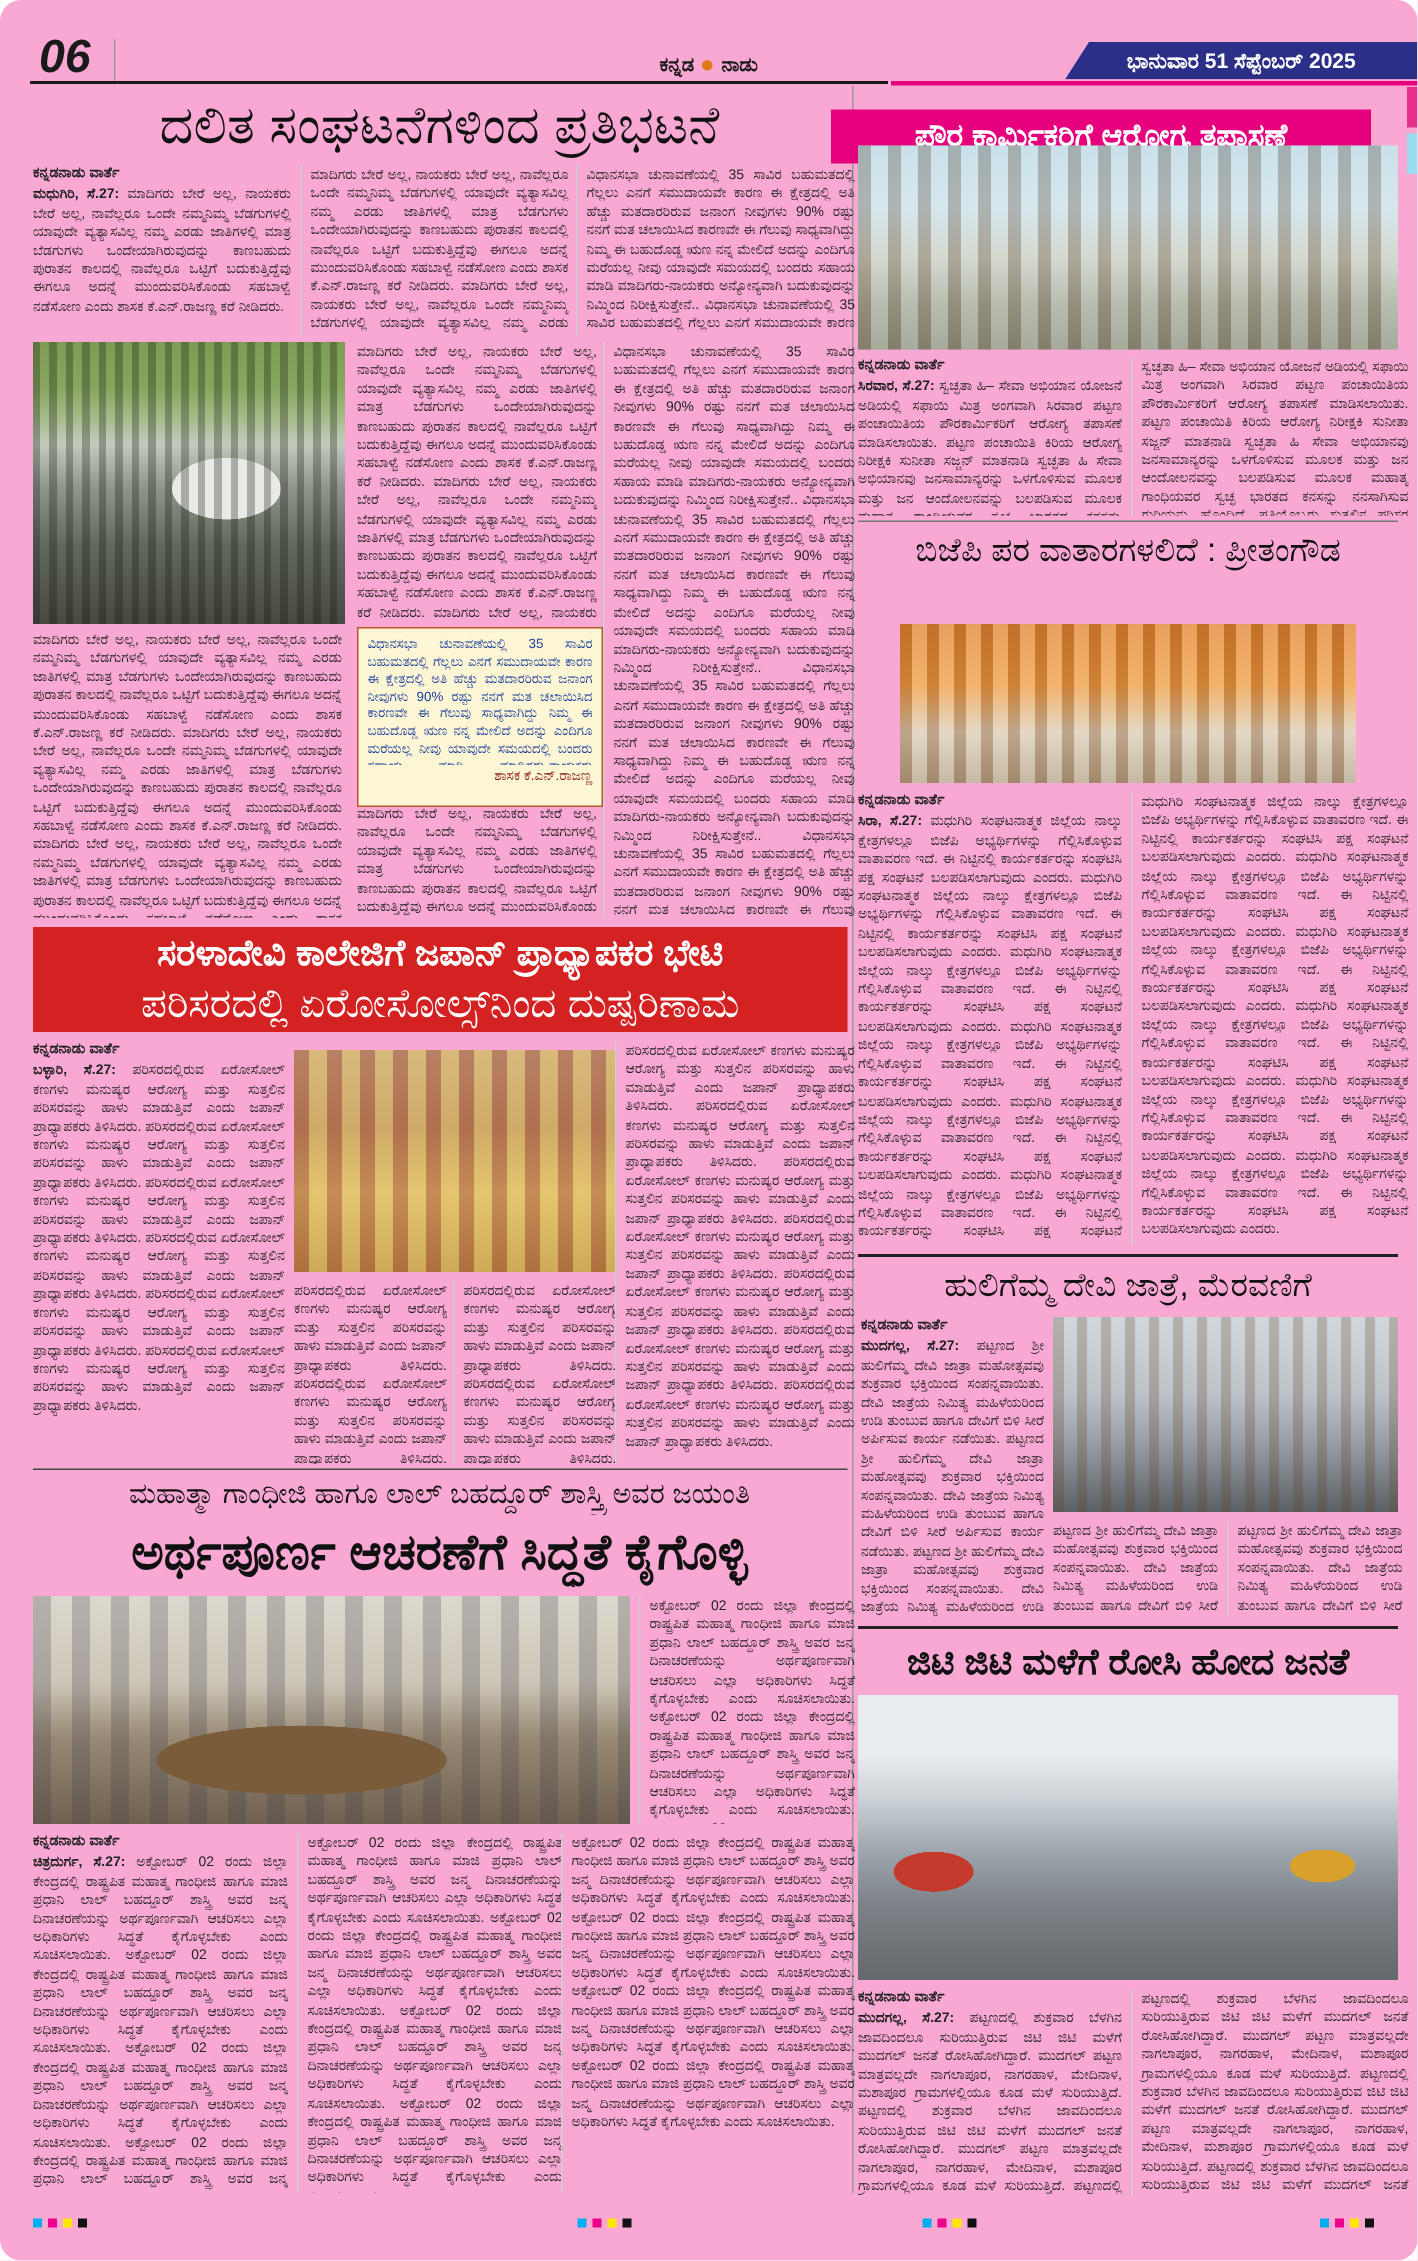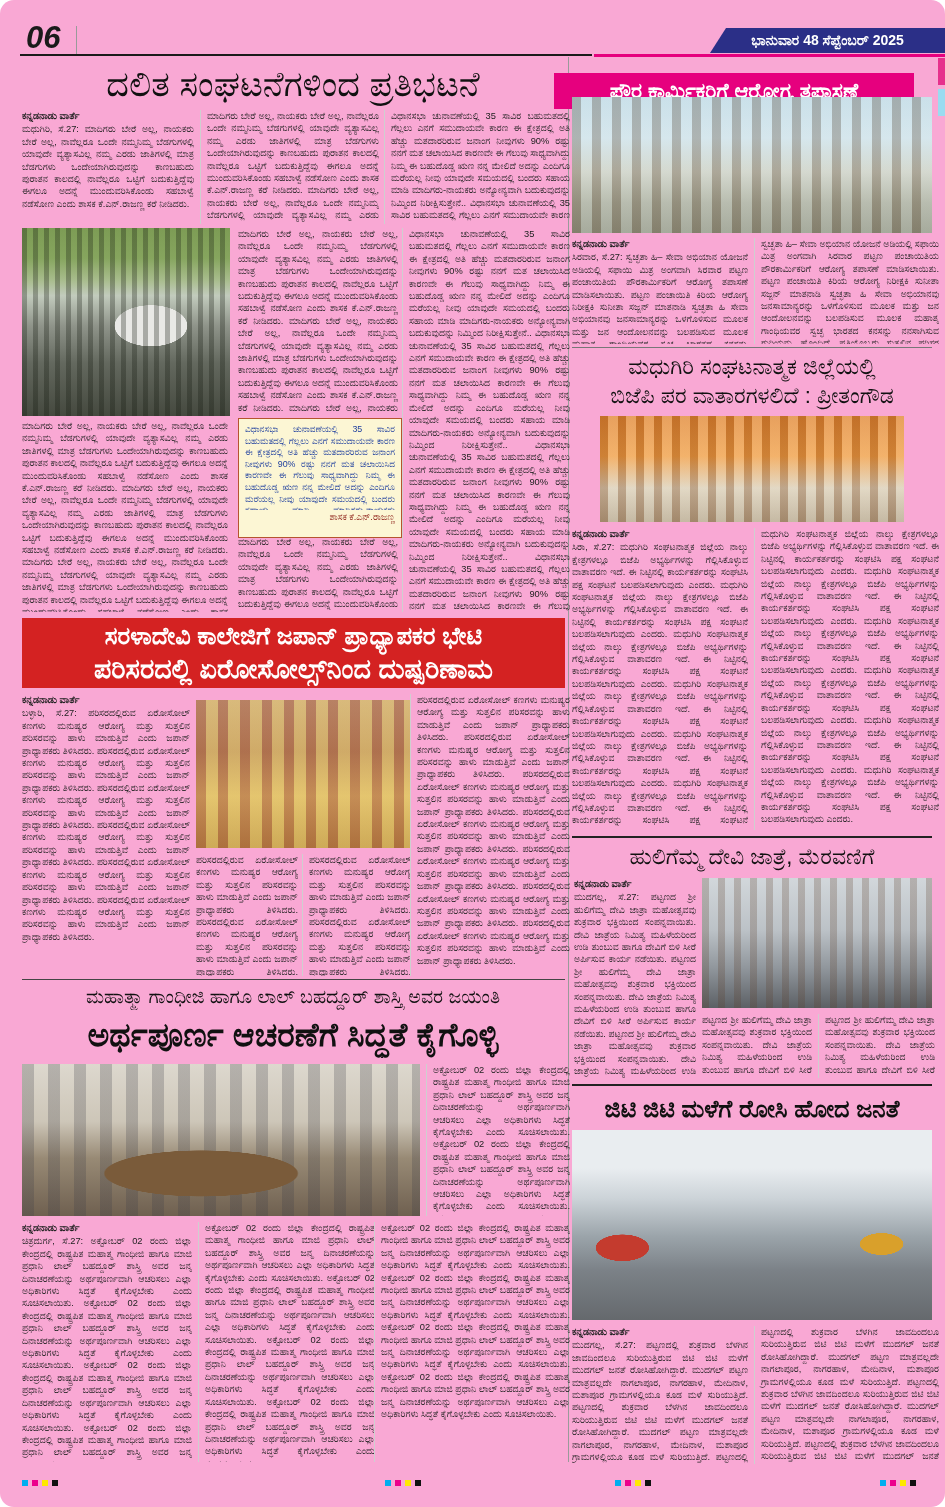--- a/index.html
+++ b/index.html
@@ -1,21 +1,21 @@
 <!DOCTYPE html>
 <html><head>
 <meta charset="utf-8">
 <style>
   html,body{margin:0;padding:0;background:#fff;}
   #page{position:relative;width:945px;height:1507px;background:#f9a8d4;overflow:hidden;
         font-family:"Liberation Sans","DejaVu Sans",sans-serif;color:#1a1a1a;border-radius:14px;}
   .abs{position:absolute;}
   .body{font-size:9.3px;line-height:12.4px;text-align:justify;color:#222;overflow:hidden;}
   .byline{font-weight:bold;font-size:9.6px;margin:0 0 1px 0;}
-  .dl{font-weight:normal;}
+  .dl{font-weight:bold;}
   .vline{background:#9a9a9a;width:1px;}
   .hline{background:#1a1a1a;height:2px;}
   .photo{background-color:#b9b9b9;}
   .col-sep{border-left:1px solid #cfcfcf;padding-left:6px;}
   .hl{font-weight:400;text-align:center;color:#111;overflow:hidden;}
   
   .ph-protest{background:
      repeating-linear-gradient(90deg,rgba(20,25,15,.30) 0 5px,rgba(0,0,0,0) 5px 11px),
      radial-gradient(ellipse 60px 34px at 62% 52%,#e9e9e6 0 60%,rgba(0,0,0,0) 61%),
      linear-gradient(180deg,#7d9c55 0%,#86a55e 16%,#a9bd8e 28%,#c2cbbd 36%,#8f948a 52%,#63685e 72%,#45493f 100%);}
@@ -46,27 +46,32 @@
   .d-c{background:#00aeef;} .d-m{background:#ec008c;} .d-y{background:#ffe800;} .d-k{background:#111;}
 </style>
 </head>
 <body>
 
 <div id="page">
 
   <div class="abs" style="left:26px;top:20px;font-size:31px;font-weight:900;font-style:italic;">06</div>
   <div class="abs vline" style="left:76px;top:26px;height:30px;"></div>
 
+  <div class="abs" style="left:0;top:35px;width:945px;text-align:center;font-size:13px;font-weight:bold;">
+    <span>ಕನ್ನಡ</span>
+    <span class="dot" style="width:7px;height:7px;background:#e07818;margin:0 2px;border-radius:50%;"></span>
+    <span>ನಾಡು</span>
+  </div>
 
   <div class="abs hline" style="left:20px;top:54px;width:572px;"></div>
   <div class="abs" style="left:594px;top:54px;width:351px;height:3px;background:#e6007e;"></div>
 
   <div class="abs" style="left:710px;top:28px;width:235px;height:25px;background:#2b2f87;color:#fff;
        font-size:14px;font-weight:bold;text-align:center;line-height:25px;
-       clip-path:polygon(16px 0,100% 0,100% 100%,0 100%);">ಭಾನುವಾರ 48 ಸೆಪ್ಟೆಂಬರ್ 2025</div>
+       clip-path:polygon(16px 0,100% 0,100% 100%,0 100%);">ಭಾನುವಾರ 51 ಸೆಪ್ಟೆಂಬರ್ 2025</div>
 
   <div class="abs" style="left:938px;top:58px;width:7px;height:27px;background:#e6318c;"></div>
   <div class="abs" style="left:938px;top:89px;width:7px;height:27px;background:#9adcf0;"></div>
 
   <div class="abs vline" style="left:568px;top:57px;height:1405px;"></div>
 
   <div class="abs hl" style="left:20px;top:60px;width:546px;height:48px;font-size:35px;line-height:48px;">ದಲಿತ ಸಂಘಟನೆಗಳಿಂದ ಪ್ರತಿಭಟನೆ</div>
 
   <div class="abs body" style="left:22px;top:110px;width:172px;height:114px;">
     <div class="byline">ಕನ್ನಡನಾಡು ವಾರ್ತೆ</div>
@@ -84,21 +89,21 @@
   <div class="abs quotebox" style="left:238px;top:418px;width:150px;height:108px;">
     <div class="quotetext" style="height:86px;">ವಿಧಾನಸಭಾ ಚುನಾವಣೆಯಲ್ಲಿ 35 ಸಾವಿರ ಬಹುಮತದಲ್ಲಿ ಗೆಲ್ಲಲು ಎನಗೆ ಸಮುದಾಯವೇ ಕಾರಣ ಈ ಕ್ಷೇತ್ರದಲ್ಲಿ ಅತಿ ಹೆಚ್ಚು ಮತದಾರರಿರುವ ಜನಾಂಗ ನೀವುಗಳು 90% ರಷ್ಟು ನನಗೆ ಮತ ಚಲಾಯಿಸಿದ ಕಾರಣವೇ ಈ ಗೆಲುವು ಸಾಧ್ಯವಾಗಿದ್ದು ನಿಮ್ಮ ಈ ಬಹುದೊಡ್ಡ ಋಣ ನನ್ನ ಮೇಲಿದೆ ಅದನ್ನು ಎಂದಿಗೂ ಮರೆಯಲ್ಲ ನೀವು ಯಾವುದೇ ಸಮಯದಲ್ಲಿ ಬಂದರು ಸಹಾಯ ಮಾಡಿ ಮಾದಿಗರು-ನಾಯಕರು ಅನ್ಯೋನ್ಯವಾಗಿ ಬದುಕುವುದನ್ನು ನಿಮ್ಮಿಂದ ನಿರೀಕ್ಷಿಸುತ್ತೇನೆ..</div>
     <div class="quotesig">ಶಾಸಕ ಕೆ.ಎನ್.ರಾಜಣ್ಣ</div>
   </div>
 
   <div class="abs body" style="left:22px;top:420px;width:206px;height:192px;">ಮಾದಿಗರು ಬೇರೆ ಅಲ್ಲ, ನಾಯಕರು ಬೇರೆ ಅಲ್ಲ, ನಾವೆಲ್ಲರೂ ಒಂದೇ ನಮ್ಮನಿಮ್ಮ ಬೆಡಗುಗಳಲ್ಲಿ ಯಾವುದೇ ವ್ಯತ್ಯಾಸವಿಲ್ಲ ನಮ್ಮ ಎರಡು ಜಾತಿಗಳಲ್ಲಿ ಮಾತ್ರ ಬೆಡಗುಗಳು ಒಂದೇಯಾಗಿರುವುದನ್ನು ಕಾಣಬಹುದು ಪುರಾತನ ಕಾಲದಲ್ಲಿ ನಾವೆಲ್ಲರೂ ಒಟ್ಟಿಗೆ ಬದುಕುತ್ತಿದ್ದೆವು ಈಗಲೂ ಅದನ್ನೆ ಮುಂದುವರಿಸಿಕೊಂಡು ಸಹಬಾಳ್ವೆ ನಡೆಸೋಣ ಎಂದು ಶಾಸಕ ಕೆ.ಎನ್.ರಾಜಣ್ಣ ಕರೆ ನೀಡಿದರು. ಮಾದಿಗರು ಬೇರೆ ಅಲ್ಲ, ನಾಯಕರು ಬೇರೆ ಅಲ್ಲ, ನಾವೆಲ್ಲರೂ ಒಂದೇ ನಮ್ಮನಿಮ್ಮ ಬೆಡಗುಗಳಲ್ಲಿ ಯಾವುದೇ ವ್ಯತ್ಯಾಸವಿಲ್ಲ ನಮ್ಮ ಎರಡು ಜಾತಿಗಳಲ್ಲಿ ಮಾತ್ರ ಬೆಡಗುಗಳು ಒಂದೇಯಾಗಿರುವುದನ್ನು ಕಾಣಬಹುದು ಪುರಾತನ ಕಾಲದಲ್ಲಿ ನಾವೆಲ್ಲರೂ ಒಟ್ಟಿಗೆ ಬದುಕುತ್ತಿದ್ದೆವು ಈಗಲೂ ಅದನ್ನೆ ಮುಂದುವರಿಸಿಕೊಂಡು ಸಹಬಾಳ್ವೆ ನಡೆಸೋಣ ಎಂದು ಶಾಸಕ ಕೆ.ಎನ್.ರಾಜಣ್ಣ ಕರೆ ನೀಡಿದರು. ಮಾದಿಗರು ಬೇರೆ ಅಲ್ಲ, ನಾಯಕರು ಬೇರೆ ಅಲ್ಲ, ನಾವೆಲ್ಲರೂ ಒಂದೇ ನಮ್ಮನಿಮ್ಮ ಬೆಡಗುಗಳಲ್ಲಿ ಯಾವುದೇ ವ್ಯತ್ಯಾಸವಿಲ್ಲ ನಮ್ಮ ಎರಡು ಜಾತಿಗಳಲ್ಲಿ ಮಾತ್ರ ಬೆಡಗುಗಳು ಒಂದೇಯಾಗಿರುವುದನ್ನು ಕಾಣಬಹುದು ಪುರಾತನ ಕಾಲದಲ್ಲಿ ನಾವೆಲ್ಲರೂ ಒಟ್ಟಿಗೆ ಬದುಕುತ್ತಿದ್ದೆವು ಈಗಲೂ ಅದನ್ನೆ ಮುಂದುವರಿಸಿಕೊಂಡು ಸಹಬಾಳ್ವೆ ನಡೆಸೋಣ ಎಂದು ಶಾಸಕ ಕೆ.ಎನ್.ರಾಜಣ್ಣ ಕರೆ ನೀಡಿದರು. ಮಾದಿಗರು ಬೇರೆ ಅಲ್ಲ, ನಾಯಕರು ಬೇರೆ ಅಲ್ಲ, ನಾವೆಲ್ಲರೂ ಒಂದೇ ನಮ್ಮನಿಮ್ಮ ಬೆಡಗುಗಳಲ್ಲಿ ಯಾವುದೇ ವ್ಯತ್ಯಾಸವಿಲ್ಲ ನಮ್ಮ ಎರಡು ಜಾತಿಗಳಲ್ಲಿ ಮಾತ್ರ ಬೆಡಗುಗಳು ಒಂದೇಯಾಗಿರುವುದನ್ನು ಕಾಣಬಹುದು ಪುರಾತನ ಕಾಲದಲ್ಲಿ ನಾವೆಲ್ಲರೂ ಒಟ್ಟಿಗೆ ಬದುಕುತ್ತಿದ್ದೆವು ಈಗಲೂ ಅದನ್ನೆ ಮುಂದುವರಿಸಿಕೊಂಡು ಸಹಬಾಳ್ವೆ ನಡೆಸೋಣ ಎಂದು ಶಾಸಕ ಕೆ.ಎನ್.ರಾಜಣ್ಣ ಕರೆ ನೀಡಿದರು.</div>
   <div class="abs body" style="left:238px;top:536px;width:160px;height:76px;">ಮಾದಿಗರು ಬೇರೆ ಅಲ್ಲ, ನಾಯಕರು ಬೇರೆ ಅಲ್ಲ, ನಾವೆಲ್ಲರೂ ಒಂದೇ ನಮ್ಮನಿಮ್ಮ ಬೆಡಗುಗಳಲ್ಲಿ ಯಾವುದೇ ವ್ಯತ್ಯಾಸವಿಲ್ಲ ನಮ್ಮ ಎರಡು ಜಾತಿಗಳಲ್ಲಿ ಮಾತ್ರ ಬೆಡಗುಗಳು ಒಂದೇಯಾಗಿರುವುದನ್ನು ಕಾಣಬಹುದು ಪುರಾತನ ಕಾಲದಲ್ಲಿ ನಾವೆಲ್ಲರೂ ಒಟ್ಟಿಗೆ ಬದುಕುತ್ತಿದ್ದೆವು ಈಗಲೂ ಅದನ್ನೆ ಮುಂದುವರಿಸಿಕೊಂಡು ಸಹಬಾಳ್ವೆ ನಡೆಸೋಣ ಎಂದು ಶಾಸಕ ಕೆ.ಎನ್.ರಾಜಣ್ಣ ಕರೆ ನೀಡಿದರು. ಮಾದಿಗರು ಬೇರೆ ಅಲ್ಲ, ನಾಯಕರು ಬೇರೆ ಅಲ್ಲ, ನಾವೆಲ್ಲರೂ ಒಂದೇ ನಮ್ಮನಿಮ್ಮ ಬೆಡಗುಗಳಲ್ಲಿ ಯಾವುದೇ ವ್ಯತ್ಯಾಸವಿಲ್ಲ ನಮ್ಮ ಎರಡು ಜಾತಿಗಳಲ್ಲಿ ಮಾತ್ರ ಬೆಡಗುಗಳು ಒಂದೇಯಾಗಿರುವುದನ್ನು ಕಾಣಬಹುದು ಪುರಾತನ ಕಾಲದಲ್ಲಿ ನಾವೆಲ್ಲರೂ ಒಟ್ಟಿಗೆ ಬದುಕುತ್ತಿದ್ದೆವು ಈಗಲೂ ಅದನ್ನೆ ಮುಂದುವರಿಸಿಕೊಂಡು ಸಹಬಾಳ್ವೆ ನಡೆಸೋಣ ಎಂದು ಶಾಸಕ ಕೆ.ಎನ್.ರಾಜಣ್ಣ ಕರೆ ನೀಡಿದರು.</div>
 
   <div class="abs" style="left:22px;top:618px;width:543px;height:70px;background:#d42222;color:#fff;text-align:center;overflow:hidden;">
     <div style="font-size:24px;font-weight:800;line-height:33px;margin-top:1px;">ಸರಳಾದೇವಿ ಕಾಲೇಜಿಗೆ ಜಪಾನ್ ಪ್ರಾಧ್ಯಾಪಕರ ಭೇಟಿ</div>
-    <div style="font-size:27px;font-weight:700;line-height:35px;">ಪರಿಸರದಲ್ಲಿ ಏರೋಸೋಲ್ಸ್‌ನಿಂದ ದುಷ್ಪರಿಣಾಮ</div>
+    <div style="font-size:27px;font-weight:400;line-height:35px;">ಪರಿಸರದಲ್ಲಿ ಏರೋಸೋಲ್ಸ್‌ನಿಂದ ದುಷ್ಪರಿಣಾಮ</div>
   </div>
 
   <div class="abs body" style="left:22px;top:694px;width:168px;height:282px;">
     <div class="byline">ಕನ್ನಡನಾಡು ವಾರ್ತೆ</div>
     <b class="dl">ಬಳ್ಳಾರಿ, ಸೆ.27:</b>
     <span>ಪರಿಸರದಲ್ಲಿರುವ ಏರೋಸೋಲ್ ಕಣಗಳು ಮನುಷ್ಯರ ಆರೋಗ್ಯ ಮತ್ತು ಸುತ್ತಲಿನ ಪರಿಸರವನ್ನು ಹಾಳು ಮಾಡುತ್ತಿವೆ ಎಂದು ಜಪಾನ್ ಪ್ರಾಧ್ಯಾಪಕರು ತಿಳಿಸಿದರು. ಪರಿಸರದಲ್ಲಿರುವ ಏರೋಸೋಲ್ ಕಣಗಳು ಮನುಷ್ಯರ ಆರೋಗ್ಯ ಮತ್ತು ಸುತ್ತಲಿನ ಪರಿಸರವನ್ನು ಹಾಳು ಮಾಡುತ್ತಿವೆ ಎಂದು ಜಪಾನ್ ಪ್ರಾಧ್ಯಾಪಕರು ತಿಳಿಸಿದರು. ಪರಿಸರದಲ್ಲಿರುವ ಏರೋಸೋಲ್ ಕಣಗಳು ಮನುಷ್ಯರ ಆರೋಗ್ಯ ಮತ್ತು ಸುತ್ತಲಿನ ಪರಿಸರವನ್ನು ಹಾಳು ಮಾಡುತ್ತಿವೆ ಎಂದು ಜಪಾನ್ ಪ್ರಾಧ್ಯಾಪಕರು ತಿಳಿಸಿದರು. ಪರಿಸರದಲ್ಲಿರುವ ಏರೋಸೋಲ್ ಕಣಗಳು ಮನುಷ್ಯರ ಆರೋಗ್ಯ ಮತ್ತು ಸುತ್ತಲಿನ ಪರಿಸರವನ್ನು ಹಾಳು ಮಾಡುತ್ತಿವೆ ಎಂದು ಜಪಾನ್ ಪ್ರಾಧ್ಯಾಪಕರು ತಿಳಿಸಿದರು. ಪರಿಸರದಲ್ಲಿರುವ ಏರೋಸೋಲ್ ಕಣಗಳು ಮನುಷ್ಯರ ಆರೋಗ್ಯ ಮತ್ತು ಸುತ್ತಲಿನ ಪರಿಸರವನ್ನು ಹಾಳು ಮಾಡುತ್ತಿವೆ ಎಂದು ಜಪಾನ್ ಪ್ರಾಧ್ಯಾಪಕರು ತಿಳಿಸಿದರು. ಪರಿಸರದಲ್ಲಿರುವ ಏರೋಸೋಲ್ ಕಣಗಳು ಮನುಷ್ಯರ ಆರೋಗ್ಯ ಮತ್ತು ಸುತ್ತಲಿನ ಪರಿಸರವನ್ನು ಹಾಳು ಮಾಡುತ್ತಿವೆ ಎಂದು ಜಪಾನ್ ಪ್ರಾಧ್ಯಾಪಕರು ತಿಳಿಸಿದರು.</span>
   </div>
   <div class="abs photo ph-college" style="left:196px;top:700px;width:214px;height:148px;"></div>
   <div class="abs body" style="left:196px;top:854px;width:102px;height:122px;">ಪರಿಸರದಲ್ಲಿರುವ ಏರೋಸೋಲ್ ಕಣಗಳು ಮನುಷ್ಯರ ಆರೋಗ್ಯ ಮತ್ತು ಸುತ್ತಲಿನ ಪರಿಸರವನ್ನು ಹಾಳು ಮಾಡುತ್ತಿವೆ ಎಂದು ಜಪಾನ್ ಪ್ರಾಧ್ಯಾಪಕರು ತಿಳಿಸಿದರು. ಪರಿಸರದಲ್ಲಿರುವ ಏರೋಸೋಲ್ ಕಣಗಳು ಮನುಷ್ಯರ ಆರೋಗ್ಯ ಮತ್ತು ಸುತ್ತಲಿನ ಪರಿಸರವನ್ನು ಹಾಳು ಮಾಡುತ್ತಿವೆ ಎಂದು ಜಪಾನ್ ಪ್ರಾಧ್ಯಾಪಕರು ತಿಳಿಸಿದರು. ಪರಿಸರದಲ್ಲಿರುವ ಏರೋಸೋಲ್ ಕಣಗಳು ಮನುಷ್ಯರ ಆರೋಗ್ಯ ಮತ್ತು ಸುತ್ತಲಿನ ಪರಿಸರವನ್ನು ಹಾಳು ಮಾಡುತ್ತಿವೆ ಎಂದು ಜಪಾನ್ ಪ್ರಾಧ್ಯಾಪಕರು ತಿಳಿಸಿದರು.</div>
   <div class="abs body col-sep" style="left:302px;top:854px;width:102px;height:122px;">ಪರಿಸರದಲ್ಲಿರುವ ಏರೋಸೋಲ್ ಕಣಗಳು ಮನುಷ್ಯರ ಆರೋಗ್ಯ ಮತ್ತು ಸುತ್ತಲಿನ ಪರಿಸರವನ್ನು ಹಾಳು ಮಾಡುತ್ತಿವೆ ಎಂದು ಜಪಾನ್ ಪ್ರಾಧ್ಯಾಪಕರು ತಿಳಿಸಿದರು. ಪರಿಸರದಲ್ಲಿರುವ ಏರೋಸೋಲ್ ಕಣಗಳು ಮನುಷ್ಯರ ಆರೋಗ್ಯ ಮತ್ತು ಸುತ್ತಲಿನ ಪರಿಸರವನ್ನು ಹಾಳು ಮಾಡುತ್ತಿವೆ ಎಂದು ಜಪಾನ್ ಪ್ರಾಧ್ಯಾಪಕರು ತಿಳಿಸಿದರು. ಪರಿಸರದಲ್ಲಿರುವ ಏರೋಸೋಲ್ ಕಣಗಳು ಮನುಷ್ಯರ ಆರೋಗ್ಯ ಮತ್ತು ಸುತ್ತಲಿನ ಪರಿಸರವನ್ನು ಹಾಳು ಮಾಡುತ್ತಿವೆ ಎಂದು ಜಪಾನ್ ಪ್ರಾಧ್ಯಾಪಕರು ತಿಳಿಸಿದರು.</div>
@@ -126,21 +131,20 @@
   <div class="abs body" style="left:572px;top:238px;width:176px;height:106px;">
     <div class="byline">ಕನ್ನಡನಾಡು ವಾರ್ತೆ</div>
     <b class="dl">ಸಿರವಾರ, ಸೆ.27:</b>
     <span>ಸ್ವಚ್ಛತಾ ಹಿ– ಸೇವಾ ಅಭಿಯಾನ ಯೋಜನೆ ಅಡಿಯಲ್ಲಿ ಸಫಾಯಿ ಮಿತ್ರ ಅಂಗವಾಗಿ ಸಿರವಾರ ಪಟ್ಟಣ ಪಂಚಾಯಿತಿಯ ಪೌರಕಾರ್ಮಿಕರಿಗೆ ಆರೋಗ್ಯ ತಪಾಸಣೆ ಮಾಡಿಸಲಾಯಿತು. ಪಟ್ಟಣ ಪಂಚಾಯಿತಿ ಕಿರಿಯ ಆರೋಗ್ಯ ನಿರೀಕ್ಷಕಿ ಸುನೀತಾ ಸಜ್ಜನ್ ಮಾತನಾಡಿ ಸ್ವಚ್ಛತಾ ಹಿ ಸೇವಾ ಅಭಿಯಾನವು ಜನಸಾಮಾನ್ಯರನ್ನು ಒಳಗೊಳಿಸುವ ಮೂಲಕ ಮತ್ತು ಜನ ಆಂದೋಲನವನ್ನು ಬಲಪಡಿಸುವ ಮೂಲಕ ಮಹಾತ್ಮ ಗಾಂಧಿಯವರ ಸ್ವಚ್ಛ ಭಾರತದ ಕನಸನ್ನು ನನಸಾಗಿಸುವ ಗುರಿಯನ್ನು ಹೊಂದಿದೆ. ಪ್ರತಿಯೊಬ್ಬರು ಸುತ್ತಲಿನ ಪರಿಸರ ಸ್ವಚ್ಛವಾಗಿಟ್ಟುಕೊಳ್ಳಬೇಕು. ಈ ಜಾಗೃತಿ ಎಲ್ಲರಲ್ಲೂ ಬೇಕಾದಾಗ ನಗರ ಸ್ವಚ್ಛವಾಗುತ್ತದೆ. ಈ ಮೂಲಕ ಇಡೀ ನಮ್ಮ ಊರು, ನಗರ ಸ್ವಚ್ಛವಾಗಿಟ್ಟುಕೊಳ್ಳಲು ಸಾಧ್ಯವಾಗಲಿದೆ. ಪರಿಸರವನ್ನು ಕಾಪಾಡುವುದು ಪ್ರತಿಯೊಬ್ಬರ ಕರ್ತವ್ಯವಾಗಿದೆ ಎಂದರು. ಈ ಸಂದರ್ಭದಲ್ಲಿ ಪಟ್ಟಣ ಪಂಚಾಯಿತಿ ಎಲ್ಲಾ ಪೌರ ಕಾರ್ಮಿಕರು ಉಪಸ್ಥಿತರಿದ್ದರು.</span>
   </div>
   <div class="abs body col-sep" style="left:754px;top:238px;width:178px;height:106px;">ಸ್ವಚ್ಛತಾ ಹಿ– ಸೇವಾ ಅಭಿಯಾನ ಯೋಜನೆ ಅಡಿಯಲ್ಲಿ ಸಫಾಯಿ ಮಿತ್ರ ಅಂಗವಾಗಿ ಸಿರವಾರ ಪಟ್ಟಣ ಪಂಚಾಯಿತಿಯ ಪೌರಕಾರ್ಮಿಕರಿಗೆ ಆರೋಗ್ಯ ತಪಾಸಣೆ ಮಾಡಿಸಲಾಯಿತು. ಪಟ್ಟಣ ಪಂಚಾಯಿತಿ ಕಿರಿಯ ಆರೋಗ್ಯ ನಿರೀಕ್ಷಕಿ ಸುನೀತಾ ಸಜ್ಜನ್ ಮಾತನಾಡಿ ಸ್ವಚ್ಛತಾ ಹಿ ಸೇವಾ ಅಭಿಯಾನವು ಜನಸಾಮಾನ್ಯರನ್ನು ಒಳಗೊಳಿಸುವ ಮೂಲಕ ಮತ್ತು ಜನ ಆಂದೋಲನವನ್ನು ಬಲಪಡಿಸುವ ಮೂಲಕ ಮಹಾತ್ಮ ಗಾಂಧಿಯವರ ಸ್ವಚ್ಛ ಭಾರತದ ಕನಸನ್ನು ನನಸಾಗಿಸುವ ಗುರಿಯನ್ನು ಹೊಂದಿದೆ. ಪ್ರತಿಯೊಬ್ಬರು ಸುತ್ತಲಿನ ಪರಿಸರ ಸ್ವಚ್ಛವಾಗಿಟ್ಟುಕೊಳ್ಳಬೇಕು. ಈ ಜಾಗೃತಿ ಎಲ್ಲರಲ್ಲೂ ಬೇಕಾದಾಗ ನಗರ ಸ್ವಚ್ಛವಾಗುತ್ತದೆ. ಈ ಮೂಲಕ ಇಡೀ ನಮ್ಮ ಊರು, ನಗರ ಸ್ವಚ್ಛವಾಗಿಟ್ಟುಕೊಳ್ಳಲು ಸಾಧ್ಯವಾಗಲಿದೆ. ಪರಿಸರವನ್ನು ಕಾಪಾಡುವುದು ಪ್ರತಿಯೊಬ್ಬರ ಕರ್ತವ್ಯವಾಗಿದೆ ಎಂದರು. ಈ ಸಂದರ್ಭದಲ್ಲಿ ಪಟ್ಟಣ ಪಂಚಾಯಿತಿ ಎಲ್ಲಾ ಪೌರ ಕಾರ್ಮಿಕರು ಉಪಸ್ಥಿತರಿದ್ದರು.</div>
 
   <div class="abs" style="left:572px;top:347px;width:360px;height:1px;background:#777;"></div>
 
   <div class="abs hl" style="left:572px;top:352px;width:360px;height:58px;font-size:22px;line-height:29px;">
-    <div>ಮಧುಗಿರಿ ಸಂಘಟನಾತ್ಮಕ ಜಿಲ್ಲೆಯಲ್ಲಿ</div>
     <div>ಬಿಜೆಪಿ ಪರ ವಾತಾರಗಳಲಿದೆ : ಪ್ರೀತಂಗೌಡ</div>
   </div>
   <div class="abs photo ph-bjp" style="left:600px;top:416px;width:304px;height:106px;"></div>
 
   <div class="abs body" style="left:572px;top:528px;width:176px;height:302px;">
     <div class="byline">ಕನ್ನಡನಾಡು ವಾರ್ತೆ</div>
     <b class="dl">ಸಿರಾ, ಸೆ.27:</b>
     <span>ಮಧುಗಿರಿ ಸಂಘಟನಾತ್ಮಕ ಜಿಲ್ಲೆಯ ನಾಲ್ಕು ಕ್ಷೇತ್ರಗಳಲ್ಲೂ ಬಿಜೆಪಿ ಅಭ್ಯರ್ಥಿಗಳನ್ನು ಗೆಲ್ಲಿಸಿಕೊಳ್ಳುವ ವಾತಾವರಣ ಇದೆ. ಈ ನಿಟ್ಟಿನಲ್ಲಿ ಕಾರ್ಯಕರ್ತರನ್ನು ಸಂಘಟಿಸಿ ಪಕ್ಷ ಸಂಘಟನೆ ಬಲಪಡಿಸಲಾಗುವುದು ಎಂದರು. ಮಧುಗಿರಿ ಸಂಘಟನಾತ್ಮಕ ಜಿಲ್ಲೆಯ ನಾಲ್ಕು ಕ್ಷೇತ್ರಗಳಲ್ಲೂ ಬಿಜೆಪಿ ಅಭ್ಯರ್ಥಿಗಳನ್ನು ಗೆಲ್ಲಿಸಿಕೊಳ್ಳುವ ವಾತಾವರಣ ಇದೆ. ಈ ನಿಟ್ಟಿನಲ್ಲಿ ಕಾರ್ಯಕರ್ತರನ್ನು ಸಂಘಟಿಸಿ ಪಕ್ಷ ಸಂಘಟನೆ ಬಲಪಡಿಸಲಾಗುವುದು ಎಂದರು. ಮಧುಗಿರಿ ಸಂಘಟನಾತ್ಮಕ ಜಿಲ್ಲೆಯ ನಾಲ್ಕು ಕ್ಷೇತ್ರಗಳಲ್ಲೂ ಬಿಜೆಪಿ ಅಭ್ಯರ್ಥಿಗಳನ್ನು ಗೆಲ್ಲಿಸಿಕೊಳ್ಳುವ ವಾತಾವರಣ ಇದೆ. ಈ ನಿಟ್ಟಿನಲ್ಲಿ ಕಾರ್ಯಕರ್ತರನ್ನು ಸಂಘಟಿಸಿ ಪಕ್ಷ ಸಂಘಟನೆ ಬಲಪಡಿಸಲಾಗುವುದು ಎಂದರು. ಮಧುಗಿರಿ ಸಂಘಟನಾತ್ಮಕ ಜಿಲ್ಲೆಯ ನಾಲ್ಕು ಕ್ಷೇತ್ರಗಳಲ್ಲೂ ಬಿಜೆಪಿ ಅಭ್ಯರ್ಥಿಗಳನ್ನು ಗೆಲ್ಲಿಸಿಕೊಳ್ಳುವ ವಾತಾವರಣ ಇದೆ. ಈ ನಿಟ್ಟಿನಲ್ಲಿ ಕಾರ್ಯಕರ್ತರನ್ನು ಸಂಘಟಿಸಿ ಪಕ್ಷ ಸಂಘಟನೆ ಬಲಪಡಿಸಲಾಗುವುದು ಎಂದರು. ಮಧುಗಿರಿ ಸಂಘಟನಾತ್ಮಕ ಜಿಲ್ಲೆಯ ನಾಲ್ಕು ಕ್ಷೇತ್ರಗಳಲ್ಲೂ ಬಿಜೆಪಿ ಅಭ್ಯರ್ಥಿಗಳನ್ನು ಗೆಲ್ಲಿಸಿಕೊಳ್ಳುವ ವಾತಾವರಣ ಇದೆ. ಈ ನಿಟ್ಟಿನಲ್ಲಿ ಕಾರ್ಯಕರ್ತರನ್ನು ಸಂಘಟಿಸಿ ಪಕ್ಷ ಸಂಘಟನೆ ಬಲಪಡಿಸಲಾಗುವುದು ಎಂದರು. ಮಧುಗಿರಿ ಸಂಘಟನಾತ್ಮಕ ಜಿಲ್ಲೆಯ ನಾಲ್ಕು ಕ್ಷೇತ್ರಗಳಲ್ಲೂ ಬಿಜೆಪಿ ಅಭ್ಯರ್ಥಿಗಳನ್ನು ಗೆಲ್ಲಿಸಿಕೊಳ್ಳುವ ವಾತಾವರಣ ಇದೆ. ಈ ನಿಟ್ಟಿನಲ್ಲಿ ಕಾರ್ಯಕರ್ತರನ್ನು ಸಂಘಟಿಸಿ ಪಕ್ಷ ಸಂಘಟನೆ ಬಲಪಡಿಸಲಾಗುವುದು ಎಂದರು.</span>
   </div>
   <div class="abs body col-sep" style="left:754px;top:528px;width:178px;height:302px;">ಮಧುಗಿರಿ ಸಂಘಟನಾತ್ಮಕ ಜಿಲ್ಲೆಯ ನಾಲ್ಕು ಕ್ಷೇತ್ರಗಳಲ್ಲೂ ಬಿಜೆಪಿ ಅಭ್ಯರ್ಥಿಗಳನ್ನು ಗೆಲ್ಲಿಸಿಕೊಳ್ಳುವ ವಾತಾವರಣ ಇದೆ. ಈ ನಿಟ್ಟಿನಲ್ಲಿ ಕಾರ್ಯಕರ್ತರನ್ನು ಸಂಘಟಿಸಿ ಪಕ್ಷ ಸಂಘಟನೆ ಬಲಪಡಿಸಲಾಗುವುದು ಎಂದರು. ಮಧುಗಿರಿ ಸಂಘಟನಾತ್ಮಕ ಜಿಲ್ಲೆಯ ನಾಲ್ಕು ಕ್ಷೇತ್ರಗಳಲ್ಲೂ ಬಿಜೆಪಿ ಅಭ್ಯರ್ಥಿಗಳನ್ನು ಗೆಲ್ಲಿಸಿಕೊಳ್ಳುವ ವಾತಾವರಣ ಇದೆ. ಈ ನಿಟ್ಟಿನಲ್ಲಿ ಕಾರ್ಯಕರ್ತರನ್ನು ಸಂಘಟಿಸಿ ಪಕ್ಷ ಸಂಘಟನೆ ಬಲಪಡಿಸಲಾಗುವುದು ಎಂದರು. ಮಧುಗಿರಿ ಸಂಘಟನಾತ್ಮಕ ಜಿಲ್ಲೆಯ ನಾಲ್ಕು ಕ್ಷೇತ್ರಗಳಲ್ಲೂ ಬಿಜೆಪಿ ಅಭ್ಯರ್ಥಿಗಳನ್ನು ಗೆಲ್ಲಿಸಿಕೊಳ್ಳುವ ವಾತಾವರಣ ಇದೆ. ಈ ನಿಟ್ಟಿನಲ್ಲಿ ಕಾರ್ಯಕರ್ತರನ್ನು ಸಂಘಟಿಸಿ ಪಕ್ಷ ಸಂಘಟನೆ ಬಲಪಡಿಸಲಾಗುವುದು ಎಂದರು. ಮಧುಗಿರಿ ಸಂಘಟನಾತ್ಮಕ ಜಿಲ್ಲೆಯ ನಾಲ್ಕು ಕ್ಷೇತ್ರಗಳಲ್ಲೂ ಬಿಜೆಪಿ ಅಭ್ಯರ್ಥಿಗಳನ್ನು ಗೆಲ್ಲಿಸಿಕೊಳ್ಳುವ ವಾತಾವರಣ ಇದೆ. ಈ ನಿಟ್ಟಿನಲ್ಲಿ ಕಾರ್ಯಕರ್ತರನ್ನು ಸಂಘಟಿಸಿ ಪಕ್ಷ ಸಂಘಟನೆ ಬಲಪಡಿಸಲಾಗುವುದು ಎಂದರು. ಮಧುಗಿರಿ ಸಂಘಟನಾತ್ಮಕ ಜಿಲ್ಲೆಯ ನಾಲ್ಕು ಕ್ಷೇತ್ರಗಳಲ್ಲೂ ಬಿಜೆಪಿ ಅಭ್ಯರ್ಥಿಗಳನ್ನು ಗೆಲ್ಲಿಸಿಕೊಳ್ಳುವ ವಾತಾವರಣ ಇದೆ. ಈ ನಿಟ್ಟಿನಲ್ಲಿ ಕಾರ್ಯಕರ್ತರನ್ನು ಸಂಘಟಿಸಿ ಪಕ್ಷ ಸಂಘಟನೆ ಬಲಪಡಿಸಲಾಗುವುದು ಎಂದರು. ಮಧುಗಿರಿ ಸಂಘಟನಾತ್ಮಕ ಜಿಲ್ಲೆಯ ನಾಲ್ಕು ಕ್ಷೇತ್ರಗಳಲ್ಲೂ ಬಿಜೆಪಿ ಅಭ್ಯರ್ಥಿಗಳನ್ನು ಗೆಲ್ಲಿಸಿಕೊಳ್ಳುವ ವಾತಾವರಣ ಇದೆ. ಈ ನಿಟ್ಟಿನಲ್ಲಿ ಕಾರ್ಯಕರ್ತರನ್ನು ಸಂಘಟಿಸಿ ಪಕ್ಷ ಸಂಘಟನೆ ಬಲಪಡಿಸಲಾಗುವುದು ಎಂದರು.</div>

